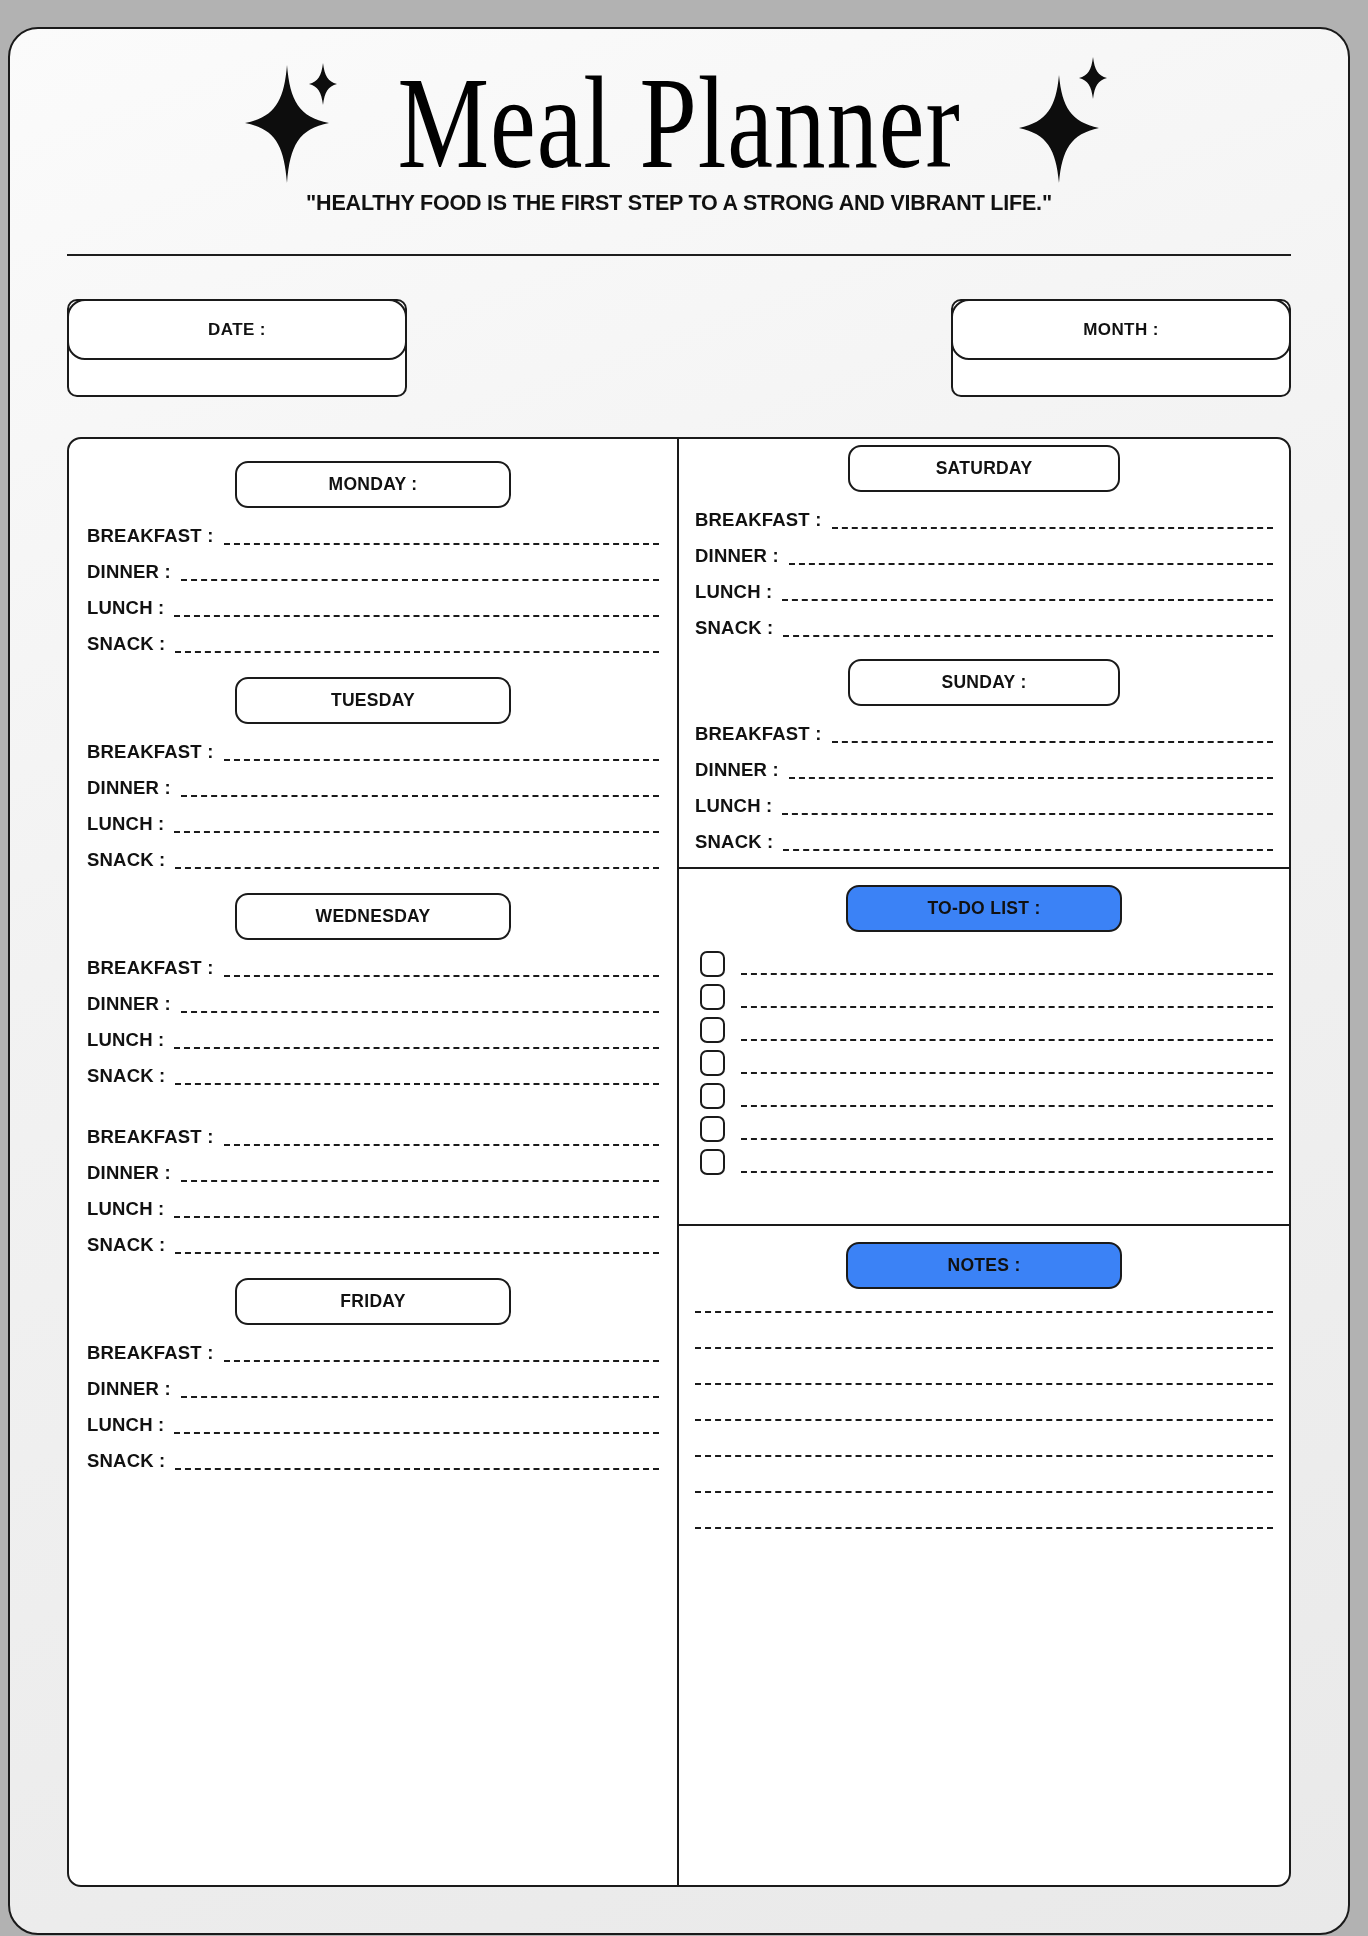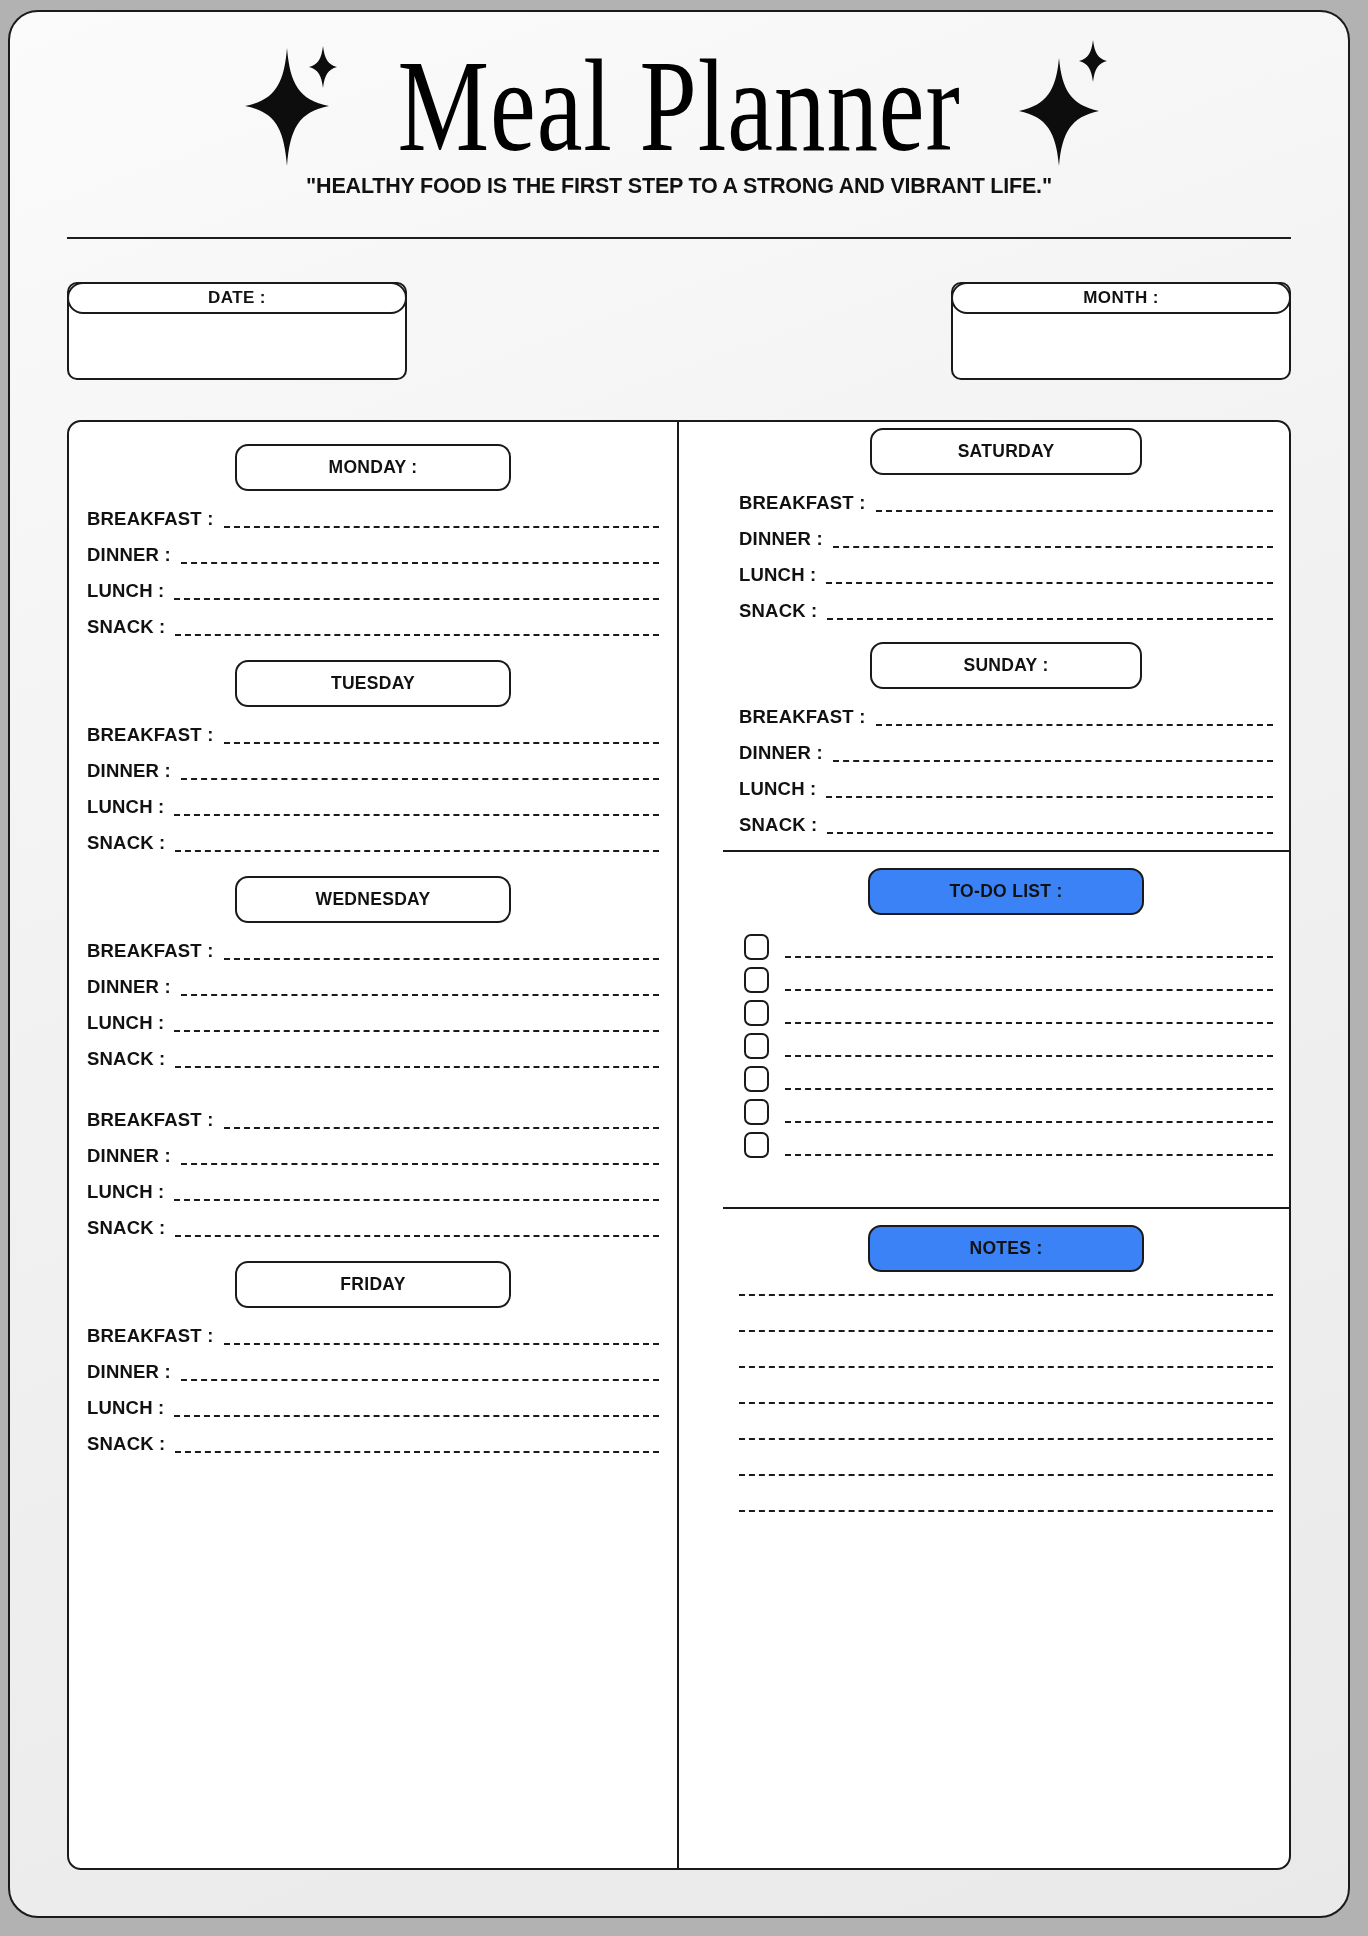--- a/index.html
+++ b/index.html
@@ -13,21 +13,21 @@
   body {
     background: #b2b2b2;
     font-family: "Liberation Sans", sans-serif;
     position: relative;
   }
 
   
   .page-card {
     position: absolute;
     left: 8px;
-    top: 10px;
+    top: 27px;
     width: 1342px;
     height: 1908px;
     background: linear-gradient(160deg, #fbfbfb 0%, #f2f2f2 40%, #e9e9e9 100%);
     border: 2px solid #1a1a1a;
     border-radius: 30px;
     overflow: hidden;
   }
 
   
   .header {
@@ -93,21 +93,21 @@
     border: 2px solid #1a1a1a;
     border-radius: 10px;
   }
   .field-box.wide  { width: 340px; }
 
   .field-label {
     position: absolute;
     left: -2px;
     top: -2px;
     width: calc(100% + 4px);
-    height: 32px;
+    height: 61px;
     background: #fff;
     border: 2px solid #1a1a1a;
     border-radius: 18px;
     display: flex;
     align-items: center;
     justify-content: center;
     font-size: 17px;
     font-weight: 700;
     letter-spacing: 0.4px;
     color: #111;
@@ -127,21 +127,20 @@
   .col-left {
     width: 50%;
     border-right: 2px solid #1a1a1a;
     padding: 14px 18px 0 18px;
   }
 
   .col-right {
     width: 50%;
     display: flex;
     flex-direction: column;
-    padding-left: 44px;
   }
 
   
   .day-block { padding-top: 8px; }
   .day-block.rt { padding: 6px 16px 0 16px; }
 
   .day-pill {
     margin: 0 auto;
     width: 276px;
     height: 47px;

